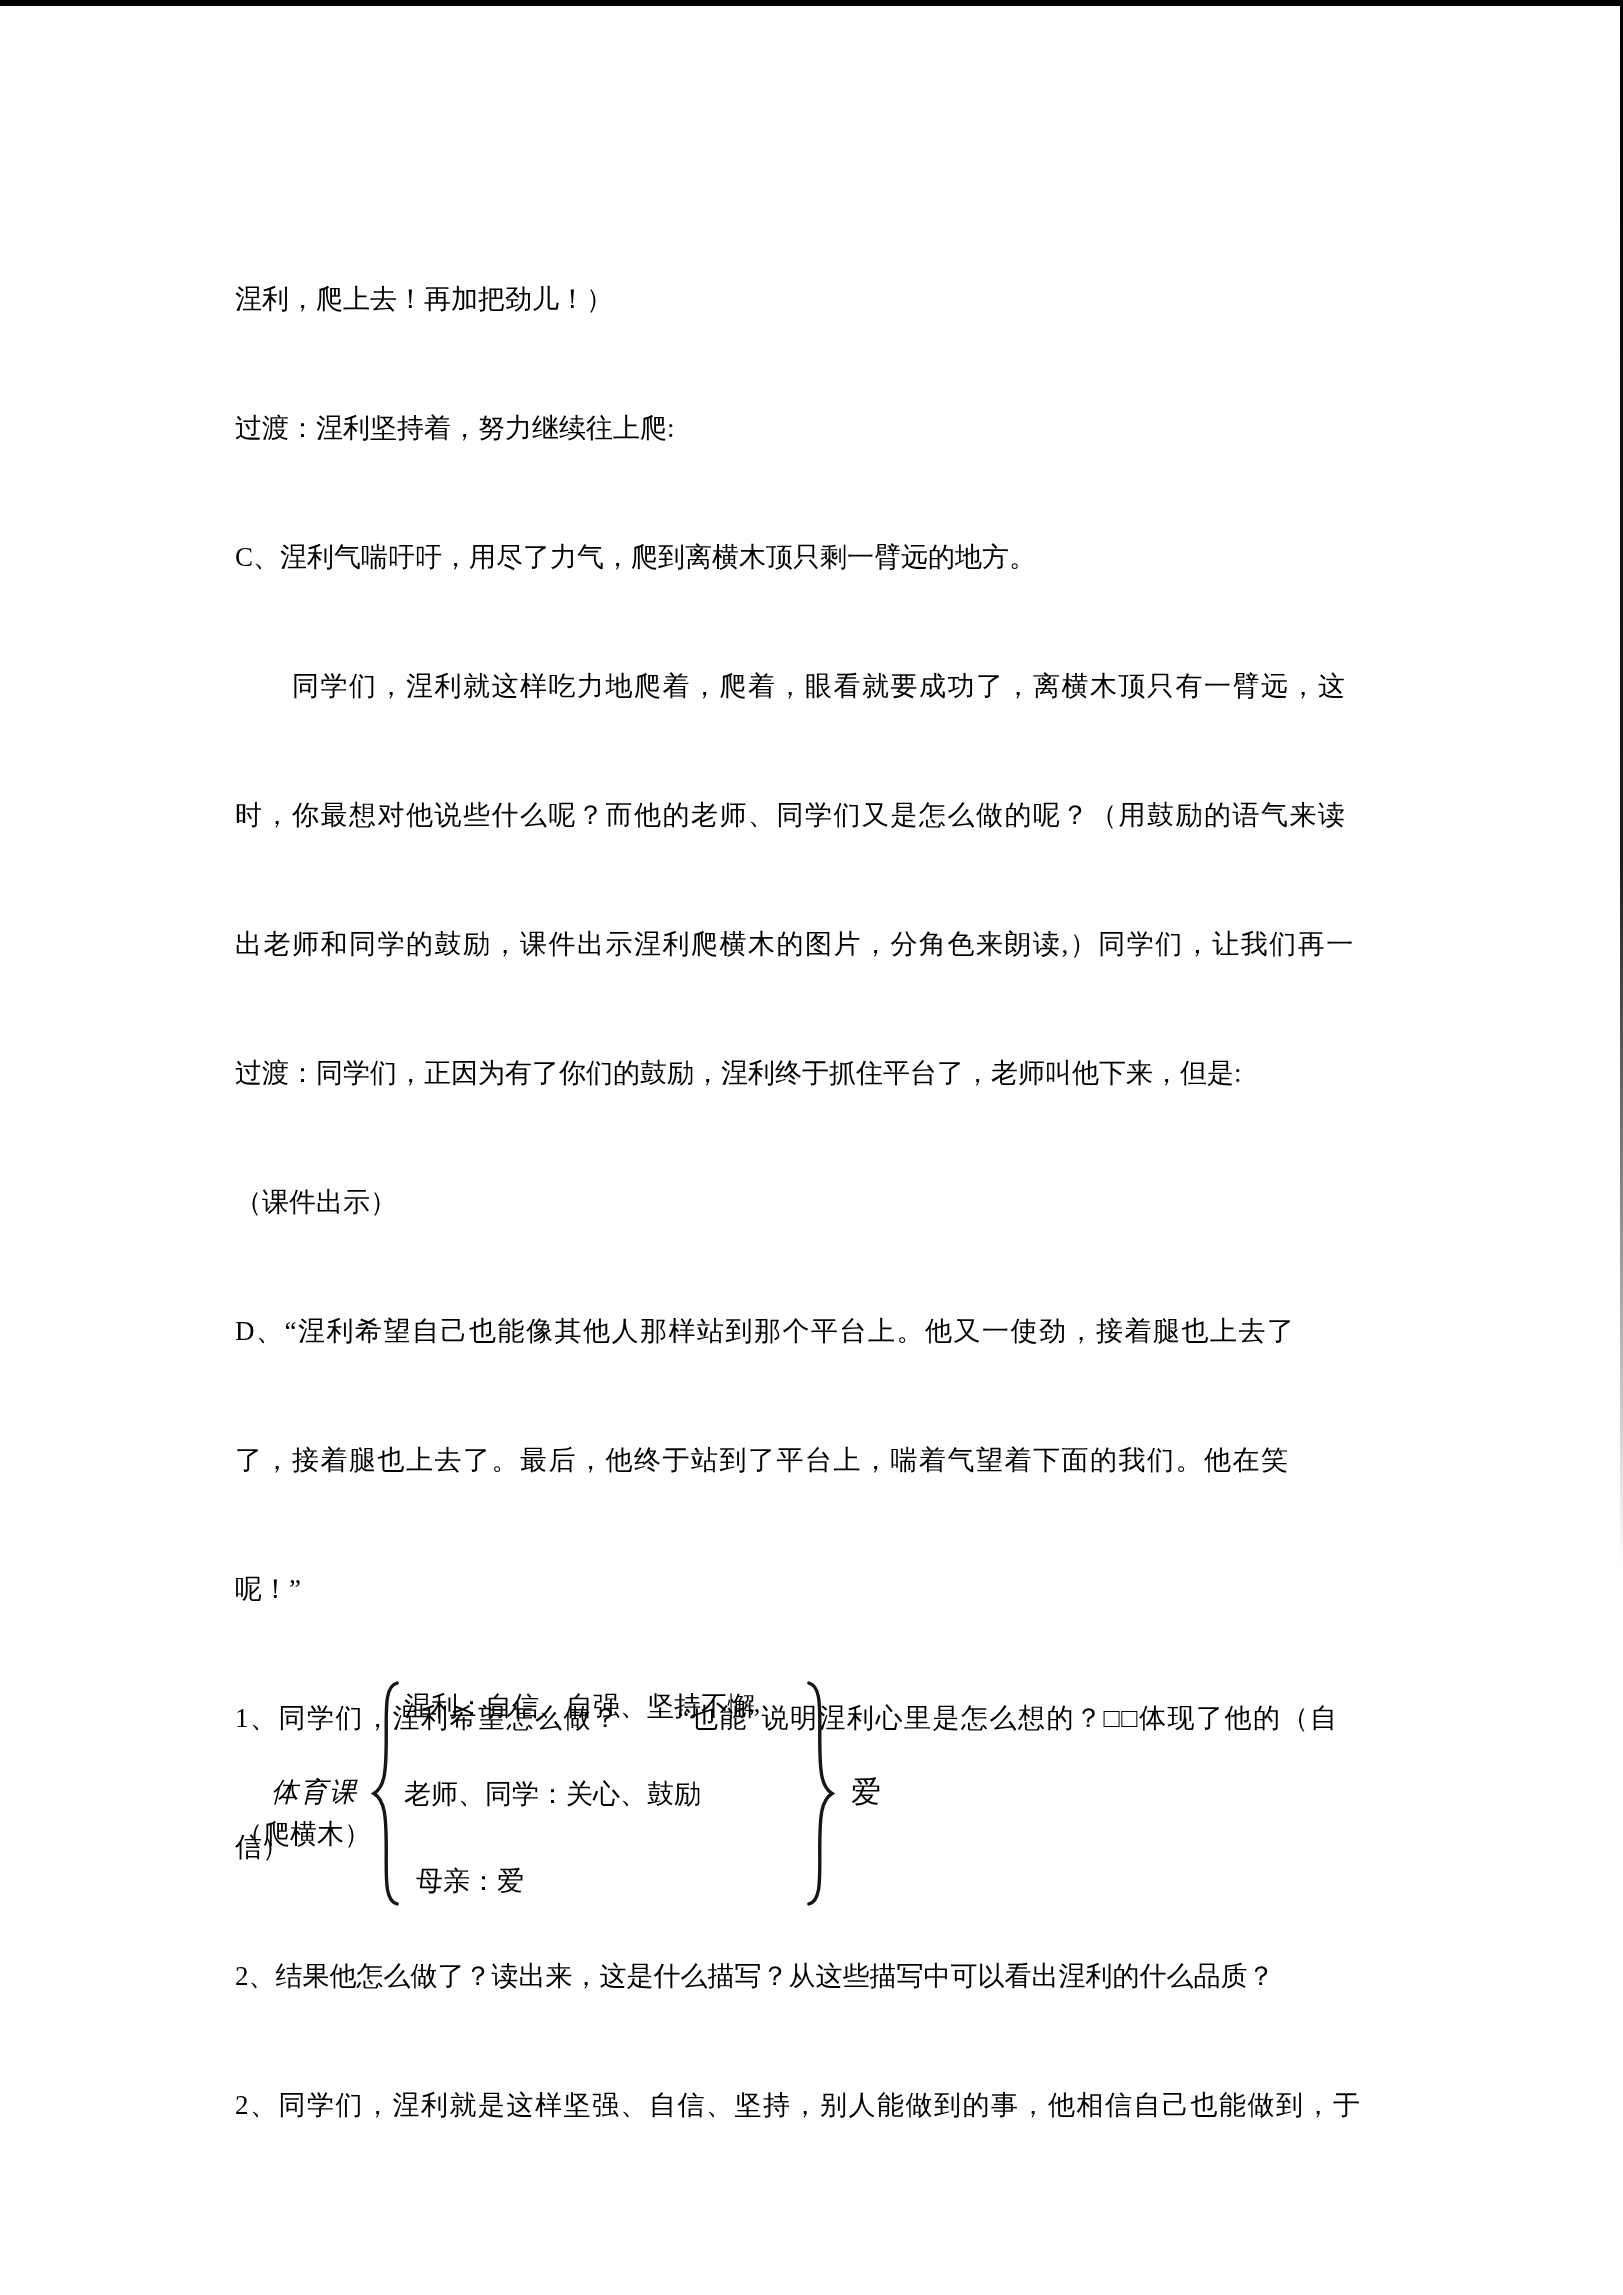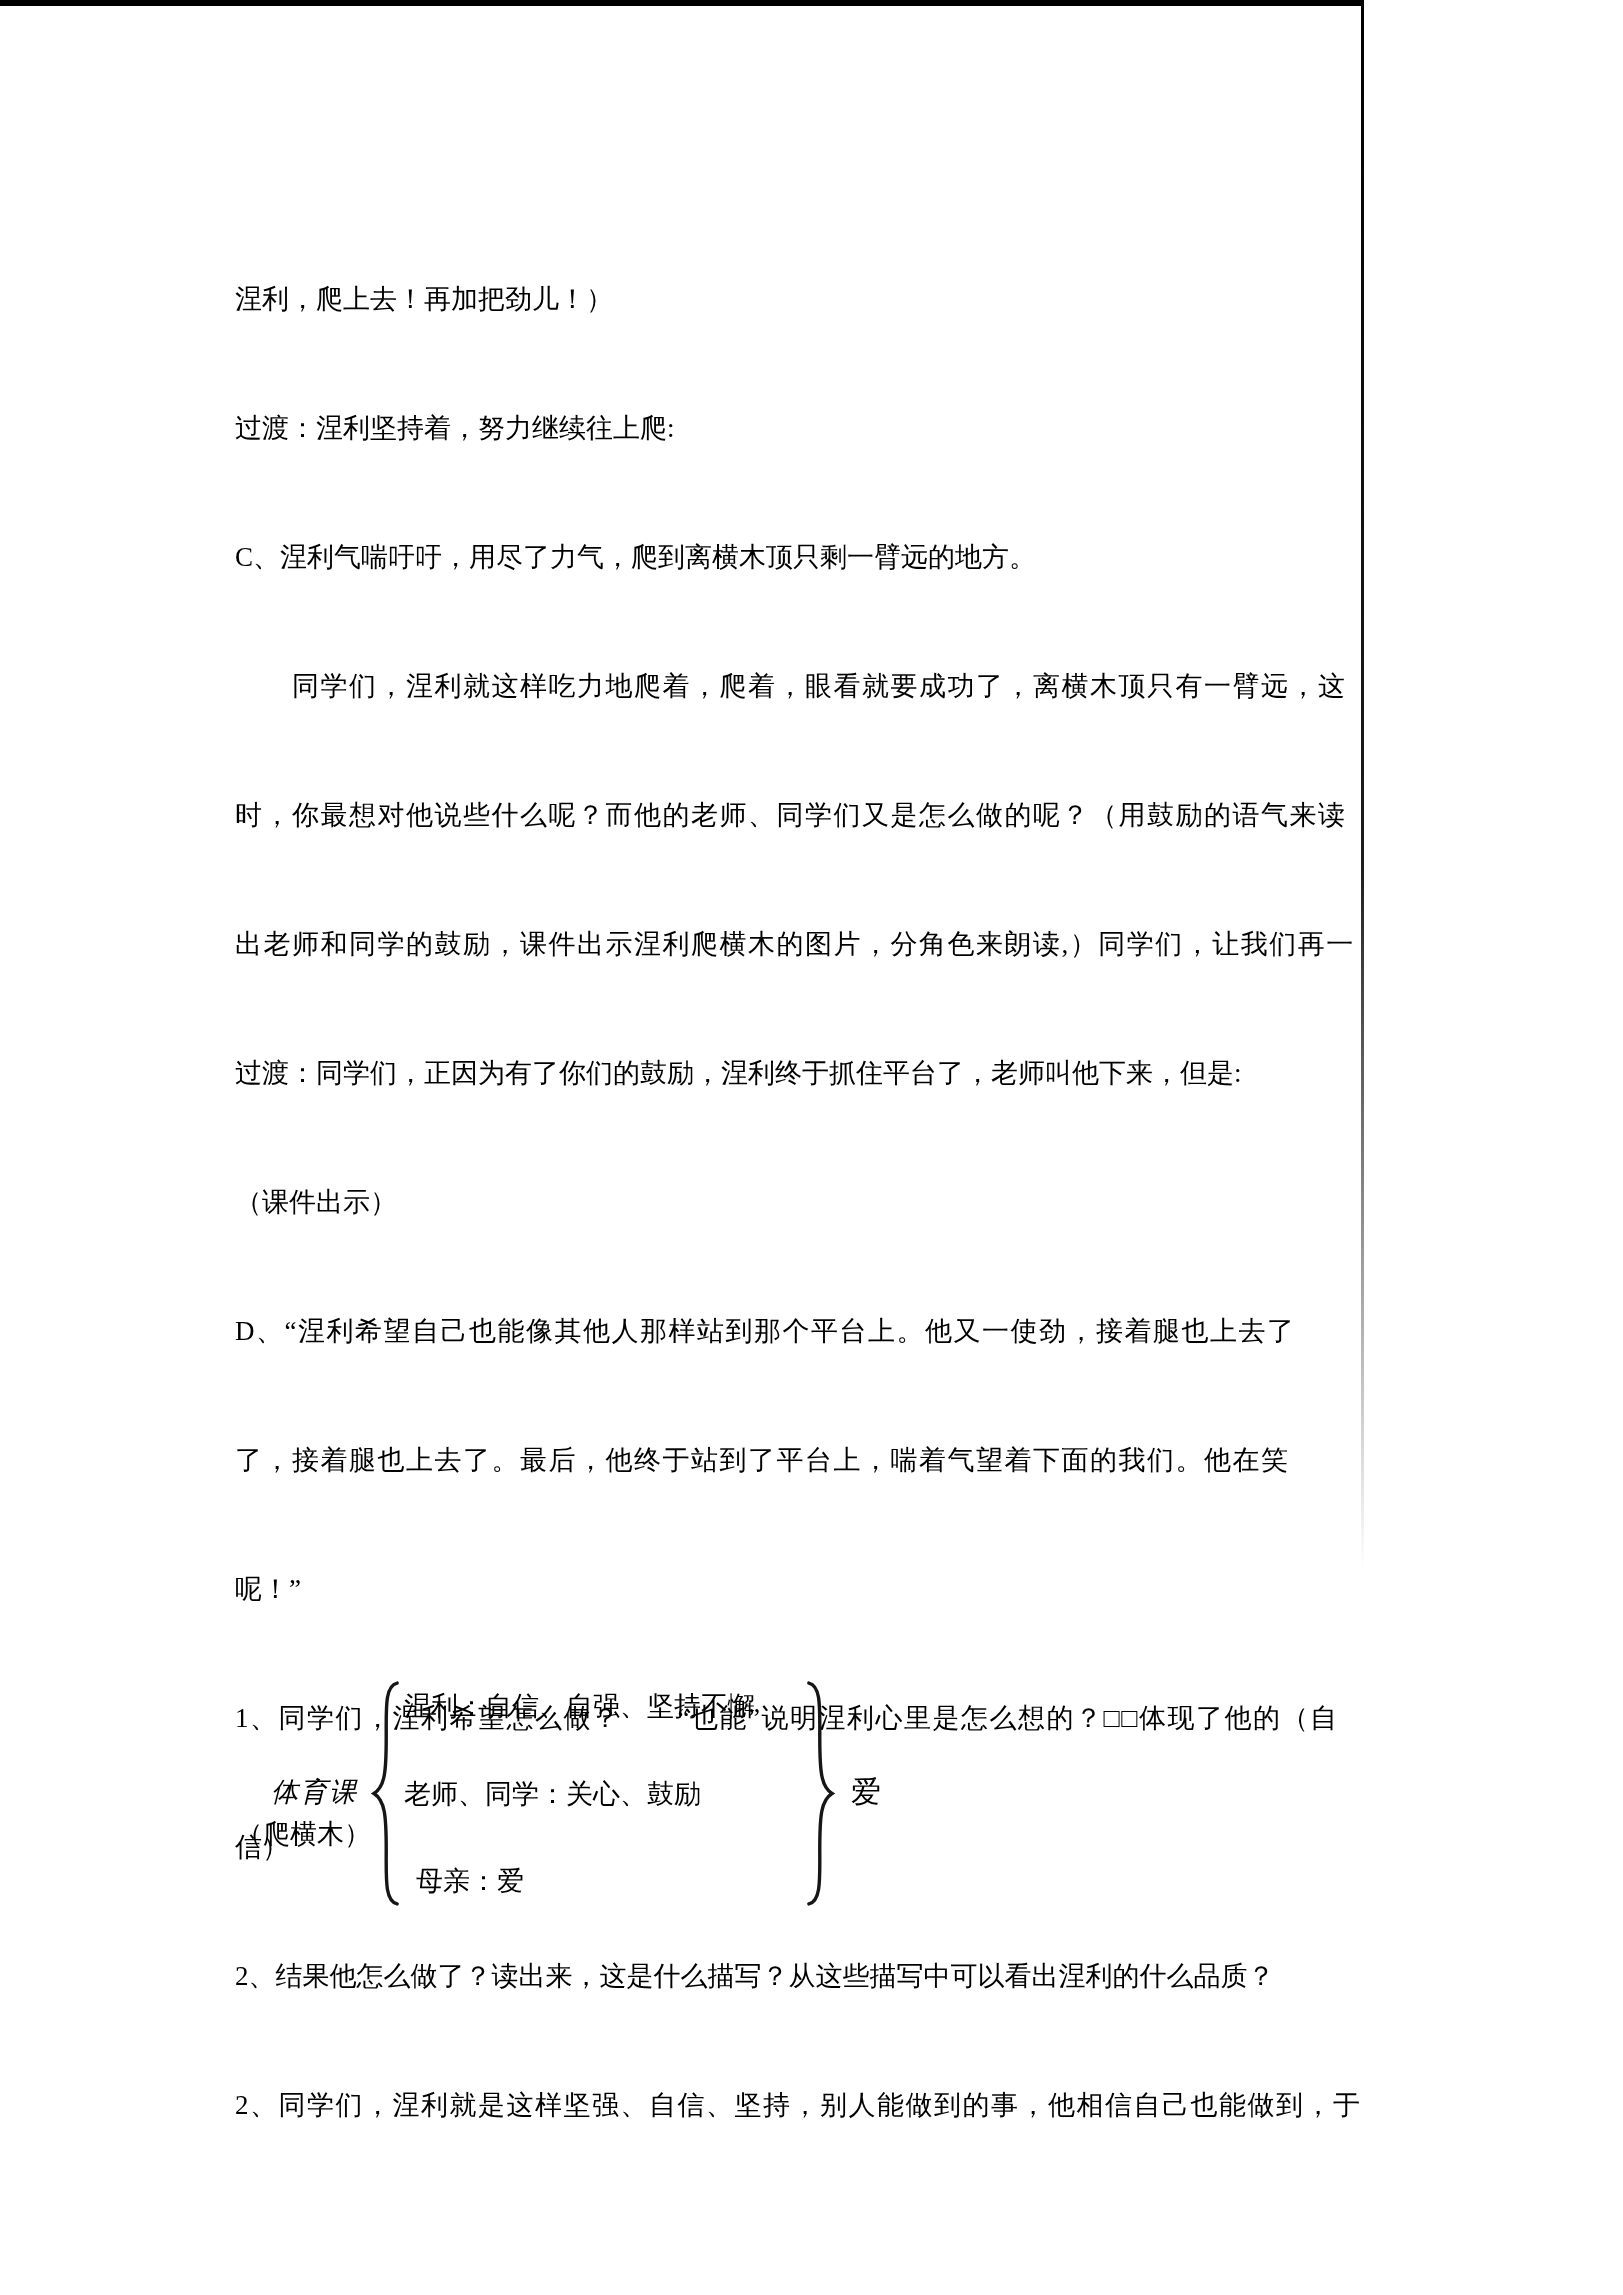--- a/index.html
+++ b/index.html
@@ -10,21 +10,21 @@
   body {
     width: 1623px;
     height: 2295px;
     position: relative;
     font-family: "Liberation Serif", "DejaVu Serif", serif;
     color: #000000;
   }
   .page {
     position: absolute;
     left: 0; top: 0;
-    width: 1364px;
+    width: 1623px;
     height: 2295px;
     background: #ffffff;
     overflow: hidden;
   }
   .scan-bar-top {
     position: absolute;
     left: 0; top: 0;
     width: 1623px;
     height: 5.5px;
     background: #000000;

